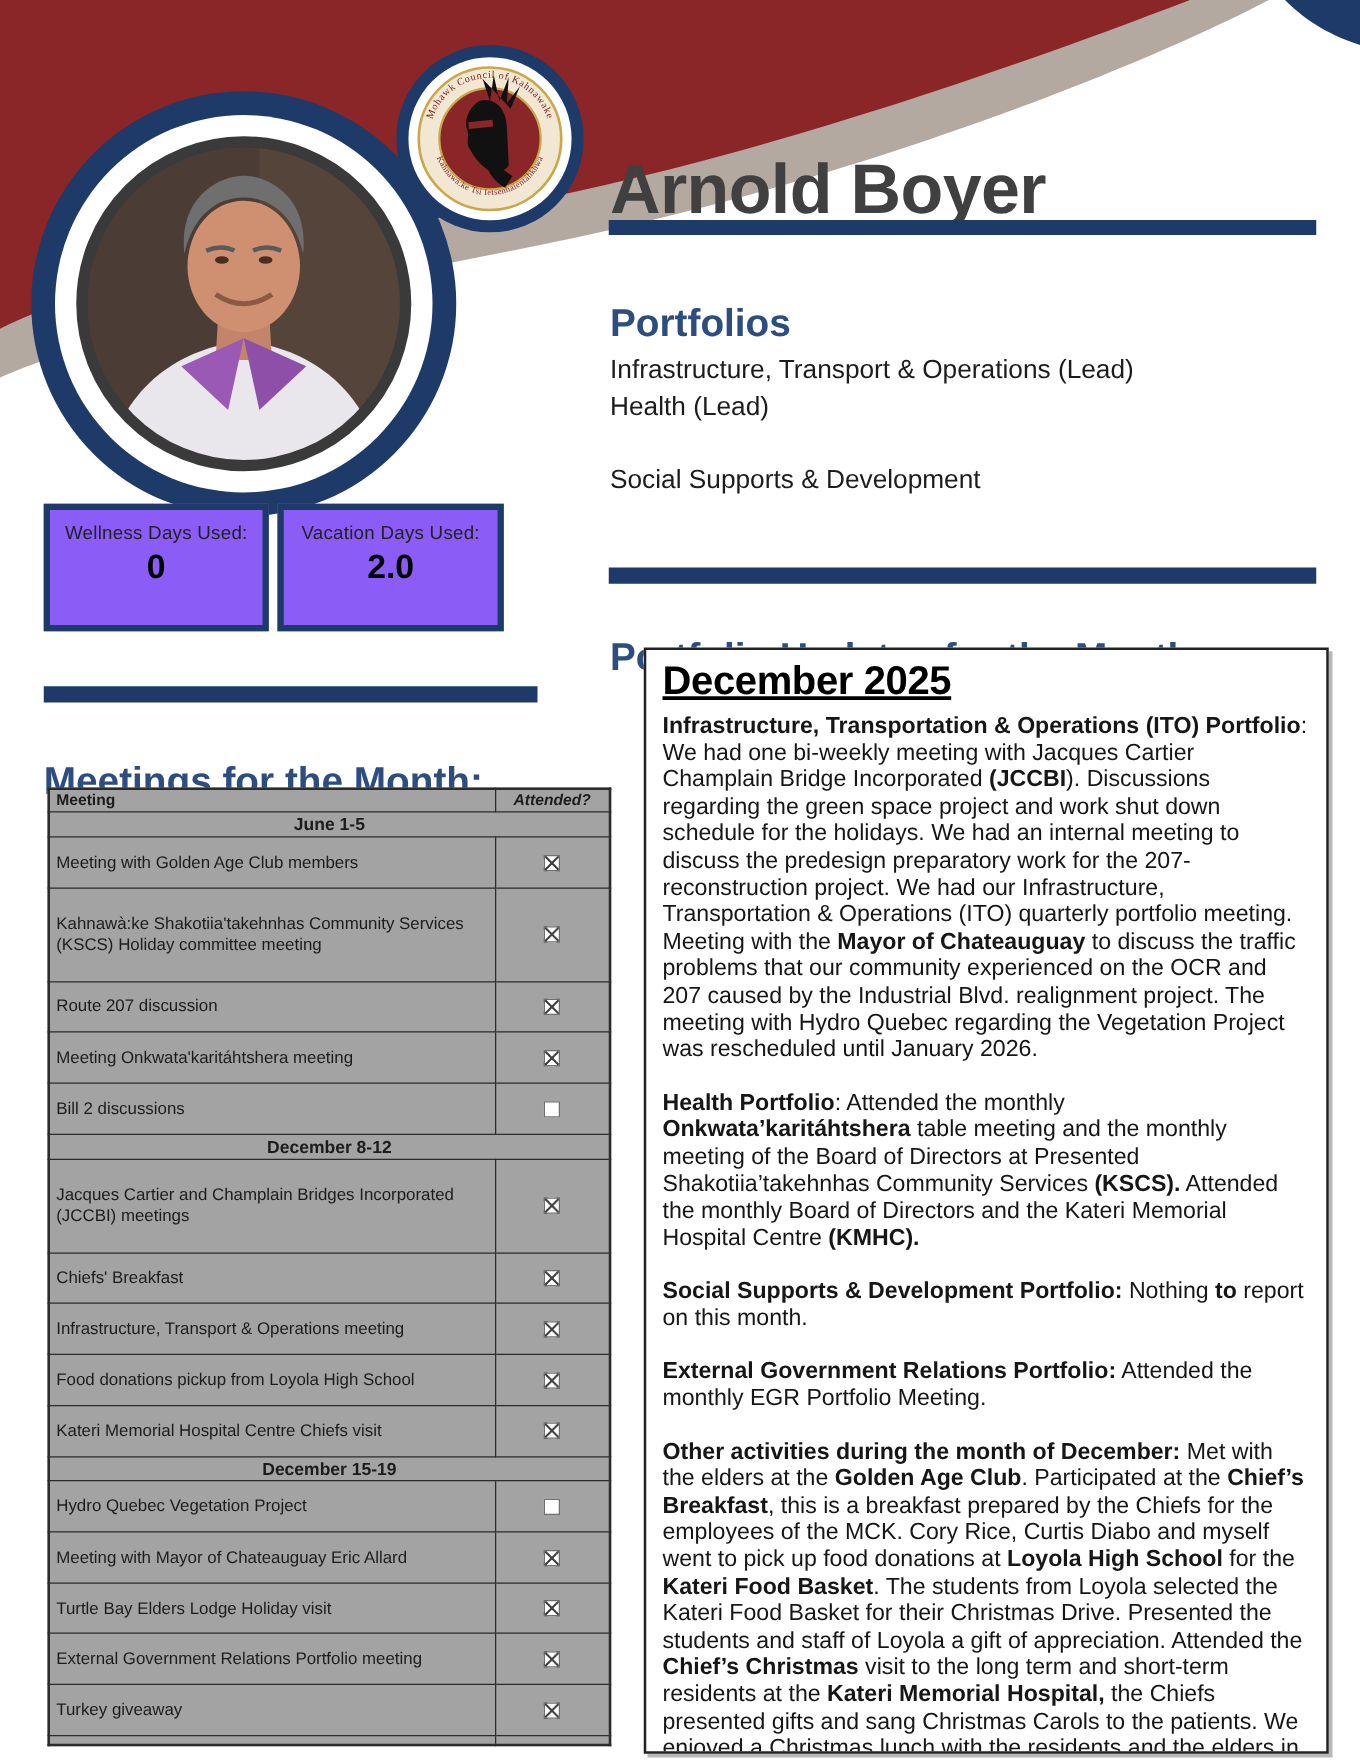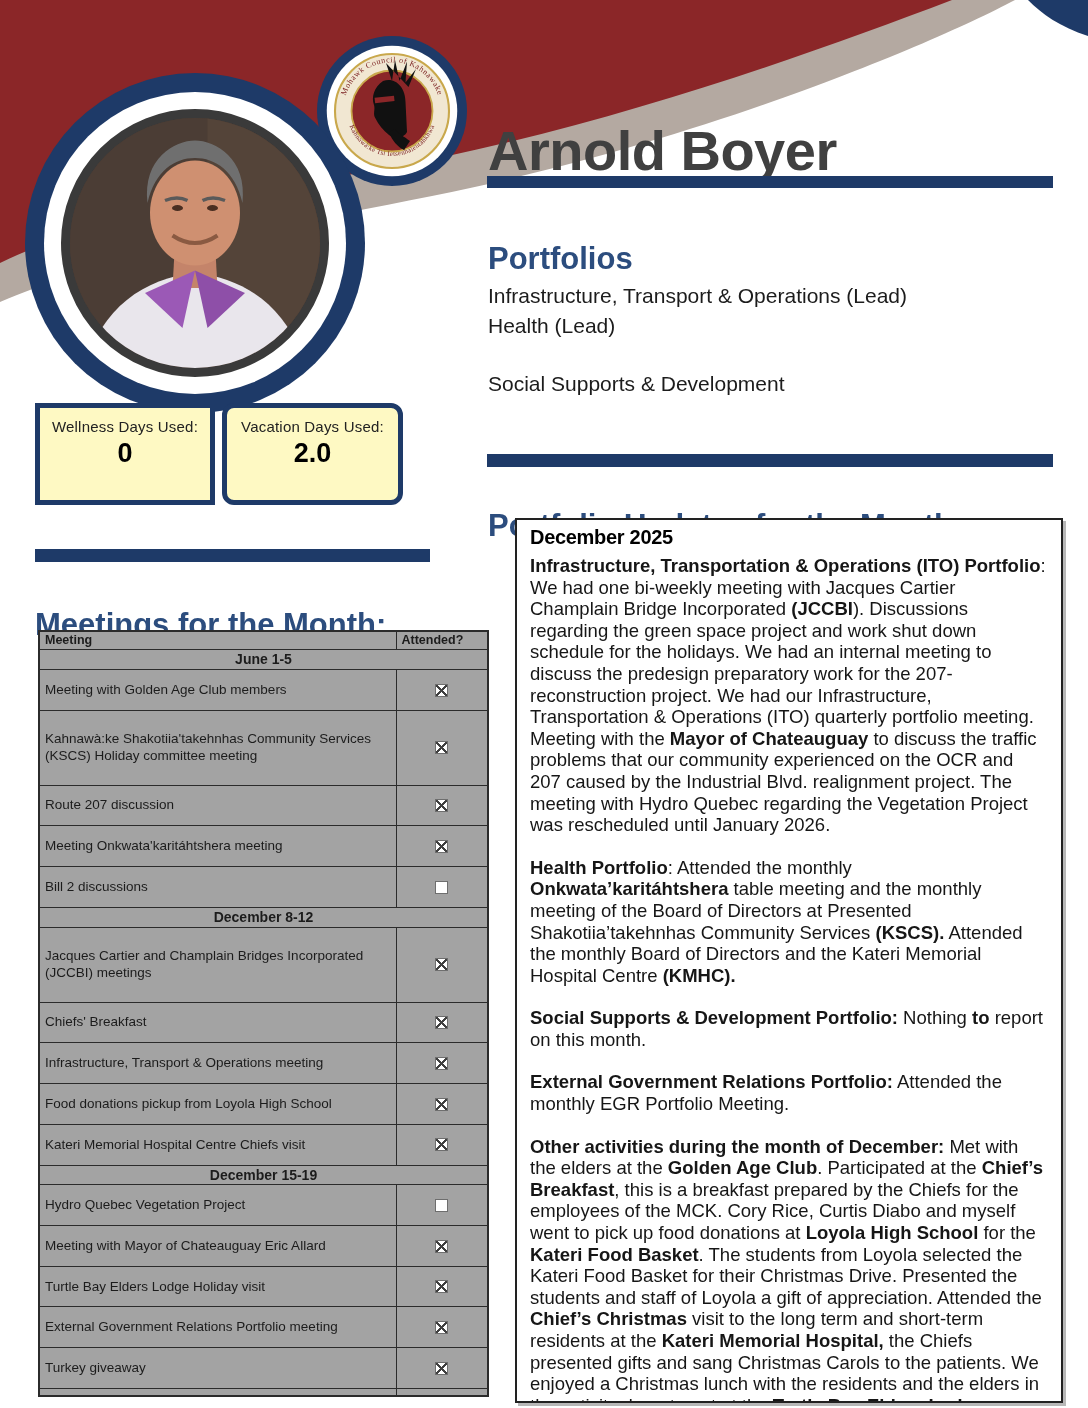--- a/index.html
+++ b/index.html
@@ -16,55 +16,55 @@
   .logo{position:absolute;left:317px;top:36px;width:150px;height:150px;z-index:2;}
   
   .name-title{position:absolute;left:488px;top:118px;font-size:56px;font-weight:700;
               letter-spacing:-.5px;color:#404040;z-index:4;}
   .name-underline{position:absolute;left:487px;top:176px;width:566px;height:12px;background:#1e3a68;z-index:4;}
   .h-blue{color:#2c4d7e;font-weight:700;margin-top:31px;}
   .portfolios-h{position:absolute;left:488px;top:210px;font-size:31px;z-index:4;}
   .portfolio-list{position:absolute;left:488px;top:281px;font-size:21px;line-height:30px;z-index:4;}
   .portfolio-list .grp{margin:0 0 28px 0;}
   
-  .statbox{position:absolute;top:403px;height:102px;border:5px solid #1e3a68;background:#fef9c3;
+  .statbox{position:absolute;top:403px;height:102px;border:5px solid #1e3a68;background:#8b5cf6;
            box-sizing:border-box;text-align:center;z-index:4;}
   .statbox .lbl{margin-top:10px;font-size:15px;color:#222;letter-spacing:.2px;}
   .statbox .val{margin-top:3px;font-size:27px;font-weight:700;color:#000;}
   .box-wellness{left:35px;width:180px;}
-  .box-vacation{left:222px;width:181px;border-radius:12px;}
+  .box-vacation{left:222px;width:181px;}
   
   .bar{position:absolute;background:#1e3a68;height:13px;z-index:4;}
   .bar-meetings{left:35px;top:549px;width:395px;}
   .bar-updates{left:487px;top:454px;width:566px;}
   .meetings-h{position:absolute;left:35px;top:576px;font-size:31px;z-index:4;}
   .updates-h{position:absolute;left:488px;top:477px;font-size:31px;z-index:4;text-align:center;}
   
   .mtable{position:absolute;left:38px;top:630px;z-index:4;border-collapse:collapse;
           width:449px;height:767px;table-layout:fixed;background:#a3a3a3;}
   .mtable td{border:1px solid #2b2b2b;font-size:13.5px;line-height:1.2;padding:1px 5px;
              vertical-align:middle;overflow:hidden;}
   .mtable{border:2px solid #2b2b2b;}
   .mtable .col-meet{width:357px;}
   .mtable .col-att{width:92px;}
   .mtable .hdr td{font-weight:700;font-size:12.5px;height:15px;}
-  .mtable .hdr td:last-child{text-align:left;}
+  .mtable .hdr td:last-child{text-align:center;font-style:italic;}
   .mtable .section td{font-weight:700;text-align:center;font-size:14px;height:16px;}
   .mtable .att-cell{text-align:center;}
   .mtable .filler td{height:auto;border-bottom:none;}
   .cb{display:inline-block;width:13px;height:13px;border:1.5px solid #6e6e6e;background:#fff;
       vertical-align:middle;box-sizing:border-box;}
   .cb.checked{background-image:
       linear-gradient(45deg,transparent 44%,#3f3f3f 44%,#3f3f3f 56%,transparent 56%),
       linear-gradient(135deg,transparent 44%,#3f3f3f 44%,#3f3f3f 56%,transparent 56%);}
   
   .ubox{position:absolute;left:515px;top:518px;width:548px;height:885px;background:#fff;
         border:2px solid #222;box-sizing:border-box;z-index:4;padding:6px 14px 0 13px;
         overflow:hidden;box-shadow:3px 3px 0 rgba(125,125,125,.55);}
-  .ubox h2{margin:0 0 6px 0;font-size:20px;letter-spacing:-.3px;color:#000;}
+  .ubox h2{margin:0 0 6px 0;font-size:32px;letter-spacing:-.3px;color:#000;text-decoration:underline;}
   .ubox p{margin:0 0 21px 0;font-size:18.5px;line-height:21.6px;color:#161616;}
   .ubox p b{font-weight:700;}
 </style>
 </head>
 <body>
 
 <div class="page">
 
   <svg class="decor" width="1088" height="320" viewBox="0 0 1088 320">
     <path d="M0,0 L1015,0 C930,45 700,142 432,196 C278,227 100,258 0,302 Z" fill="#b4a9a1"></path>

